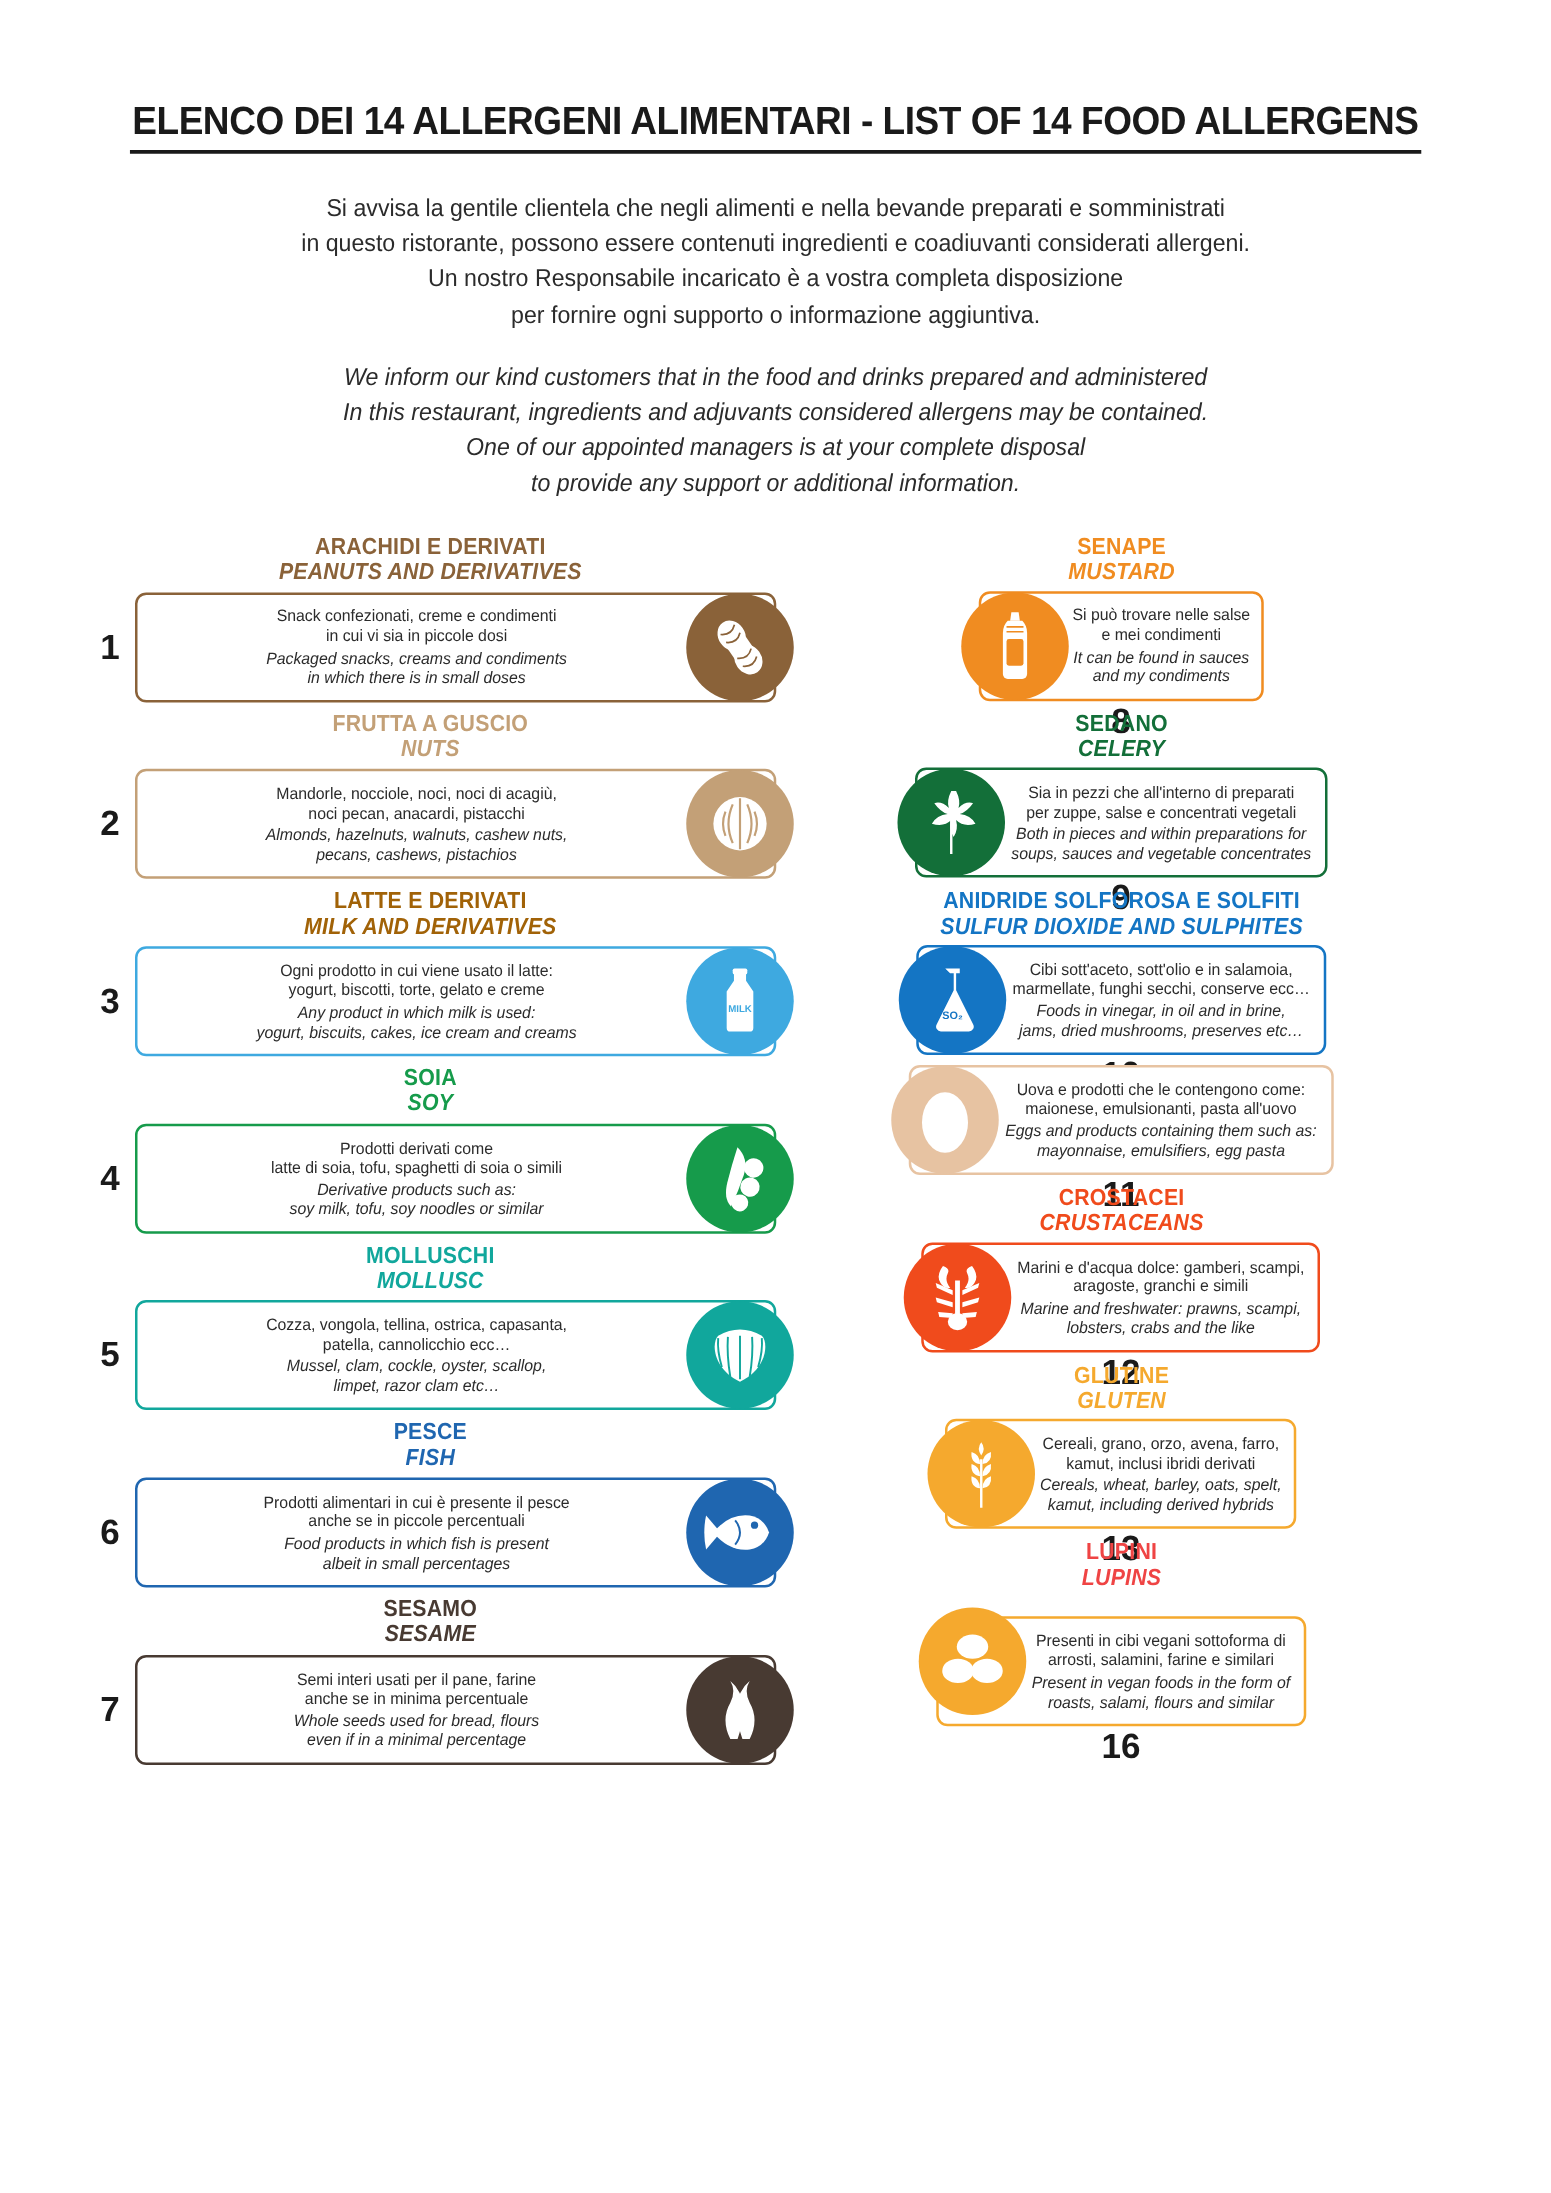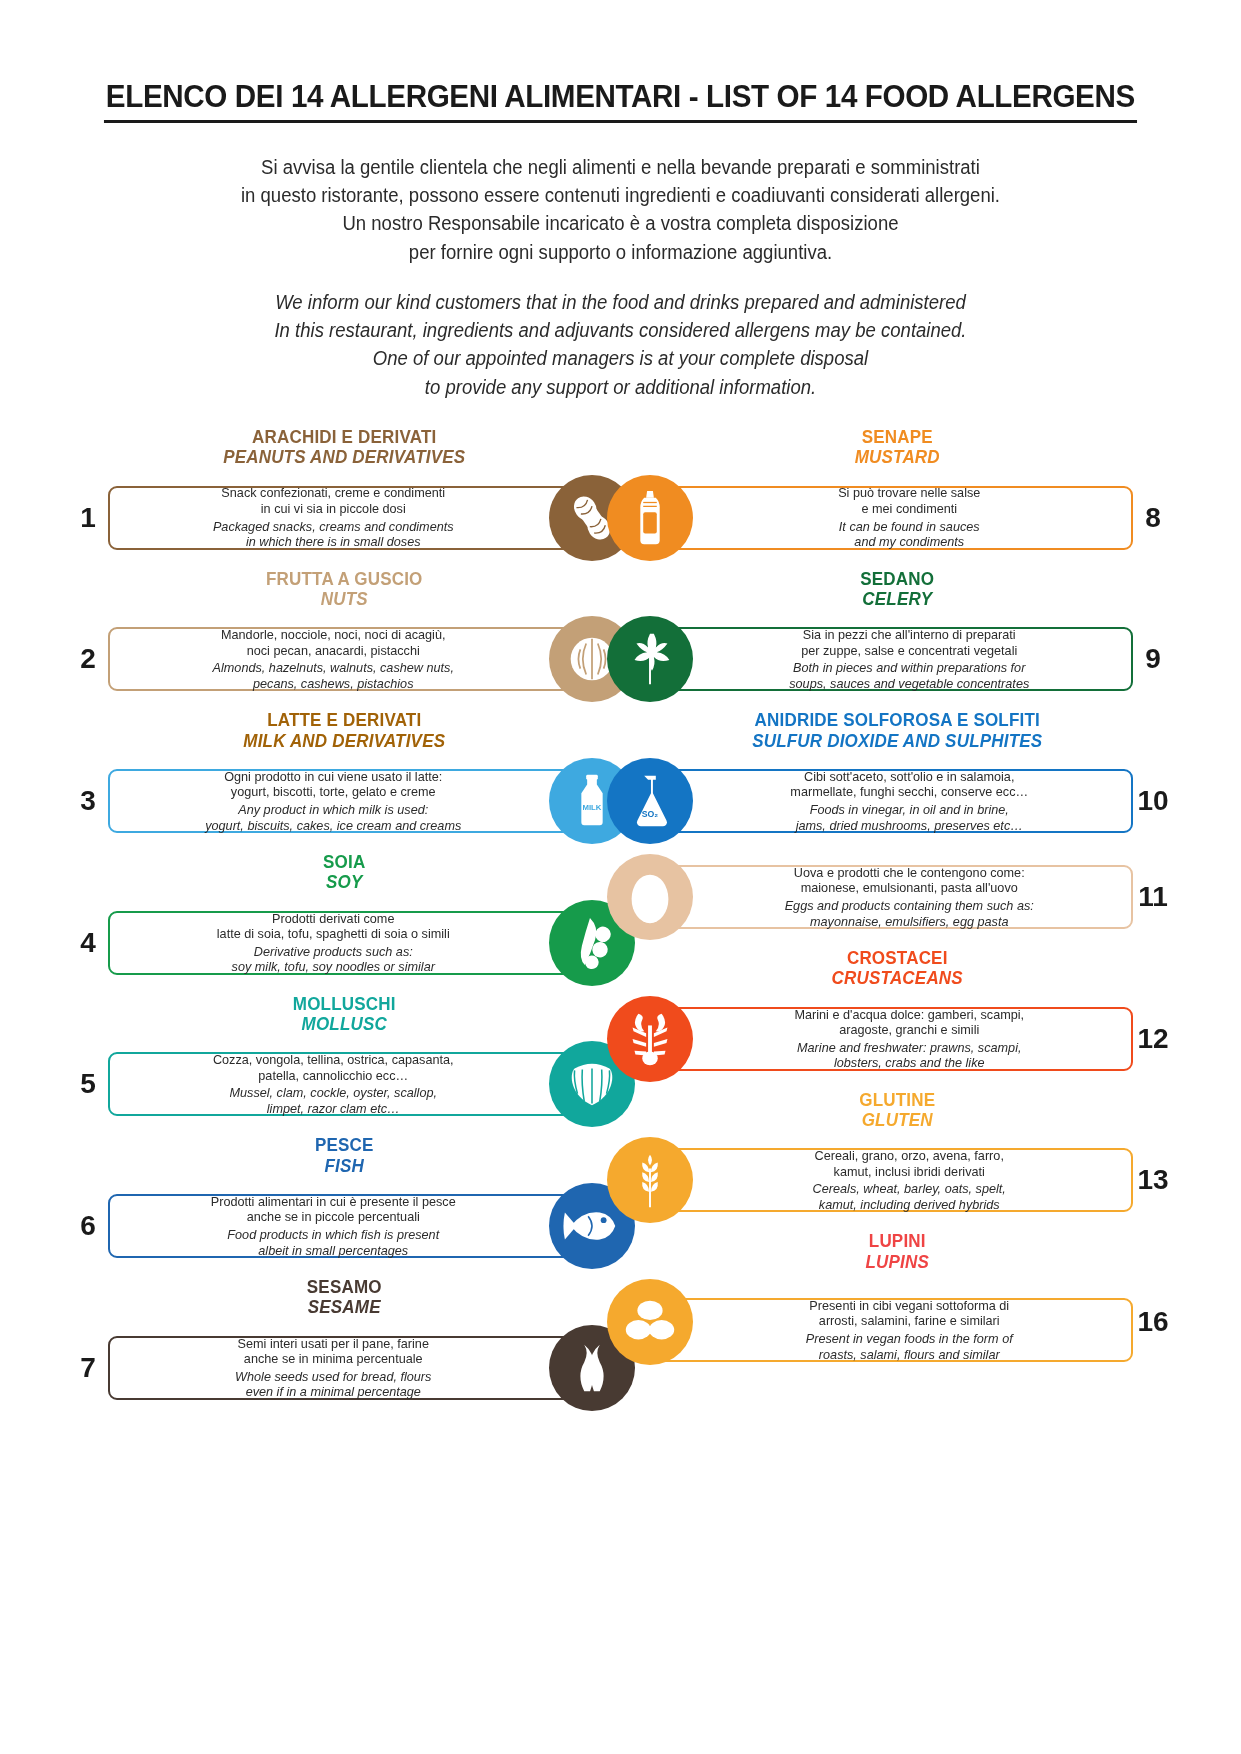--- a/index.html
+++ b/index.html
@@ -89,21 +89,21 @@
     flex:0 0 40px;
     text-align:center;
     font-weight:bold;
     font-size:28px;
     color:#1a1a1a;
   }
 
   .card{
     position:relative;
     flex:1 1 auto;
-    height:64px;
+    height:88px;
     border:2px solid #999;
     border-radius:9px;
     box-sizing:border-box;
     display:flex;
     align-items:center;
     background:#fff;
   }
   .card .txt{
     width:100%;
     text-align:center;
@@ -137,21 +137,21 @@
     z-index:3;
   }
   .icon svg{ width:62px; height:62px; display:block; }
 
   
   .col-left .icon{ right:-14px; }
   .col-left .card .txt{ padding-right:68px; }
   .col-left .num{ order:0; }
 
   
-  .col-right .row{ flex-direction:row; }
+  .col-right .row{ flex-direction:column; }
   .col-right .icon{ left:-14px; }
   .col-right .card .txt{ padding-left:70px; }
 
   
   .col-right .num{ order:2; }
 
   .cardwrap{ flex:1 1 auto; position:relative; display:flex; align-items:center; }
 </style>
 </head>
 <body>

